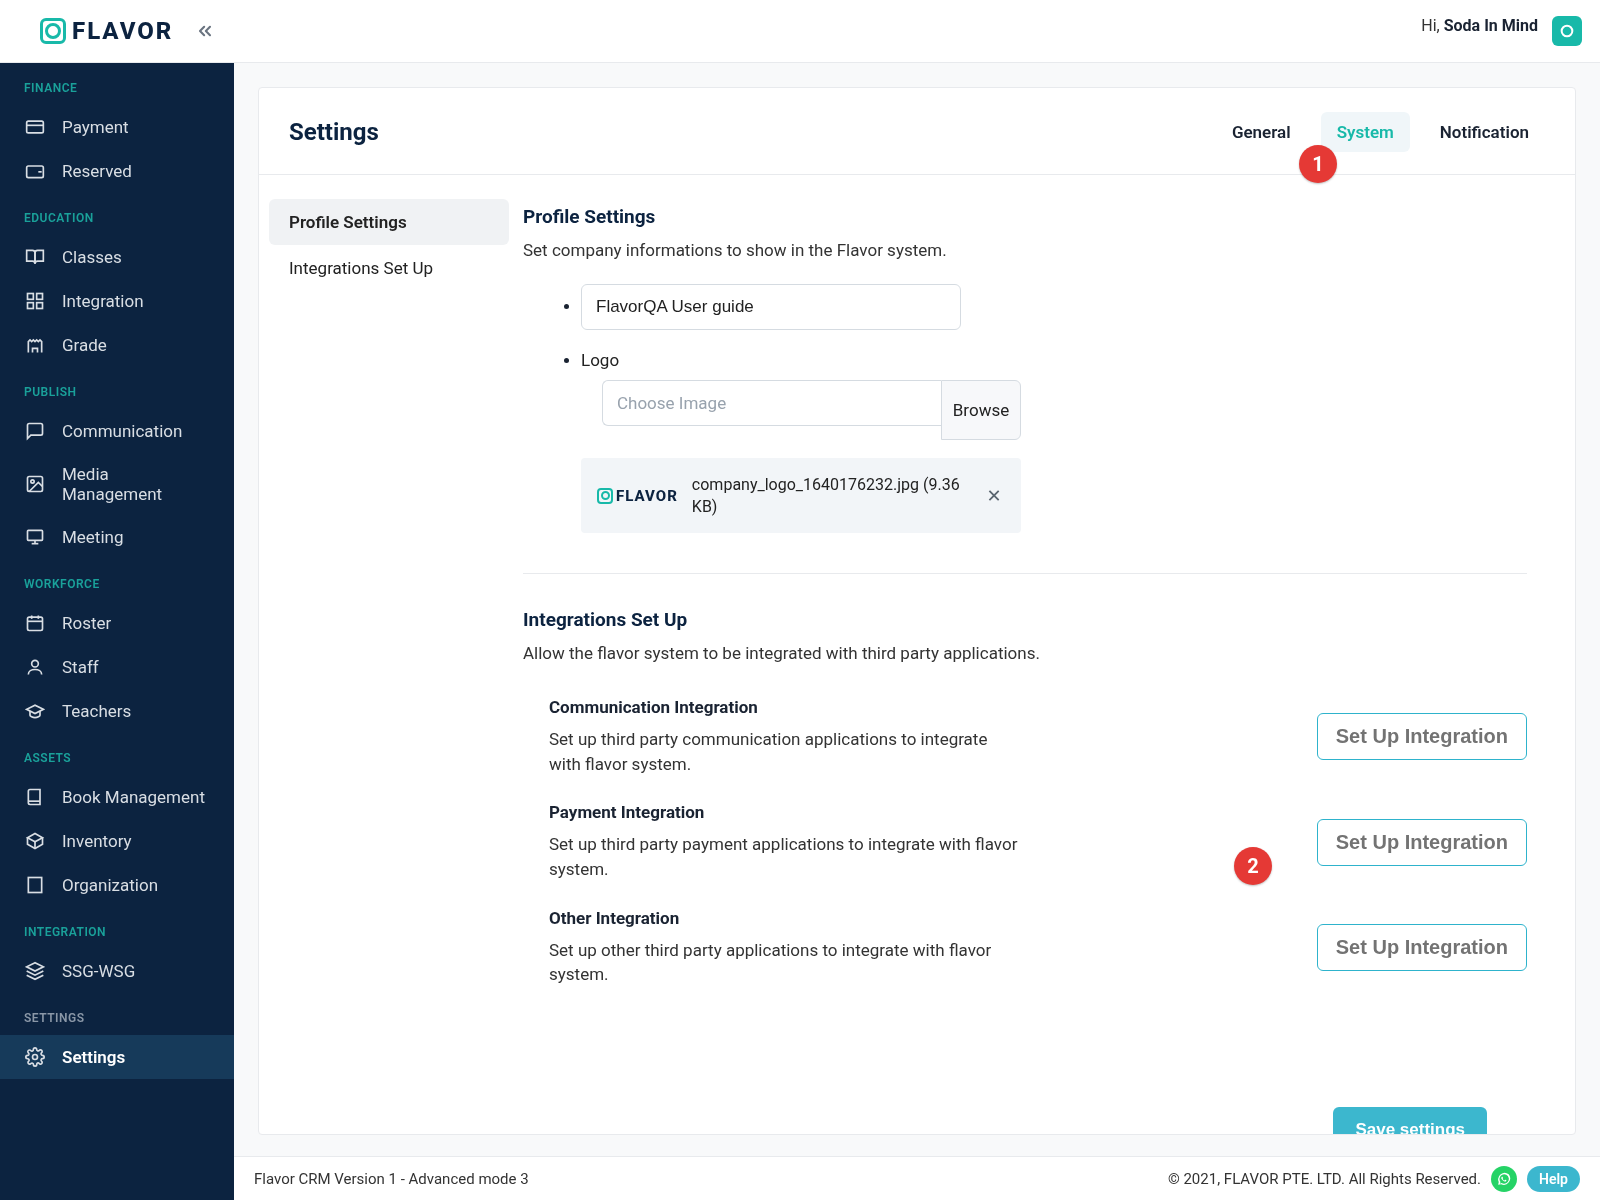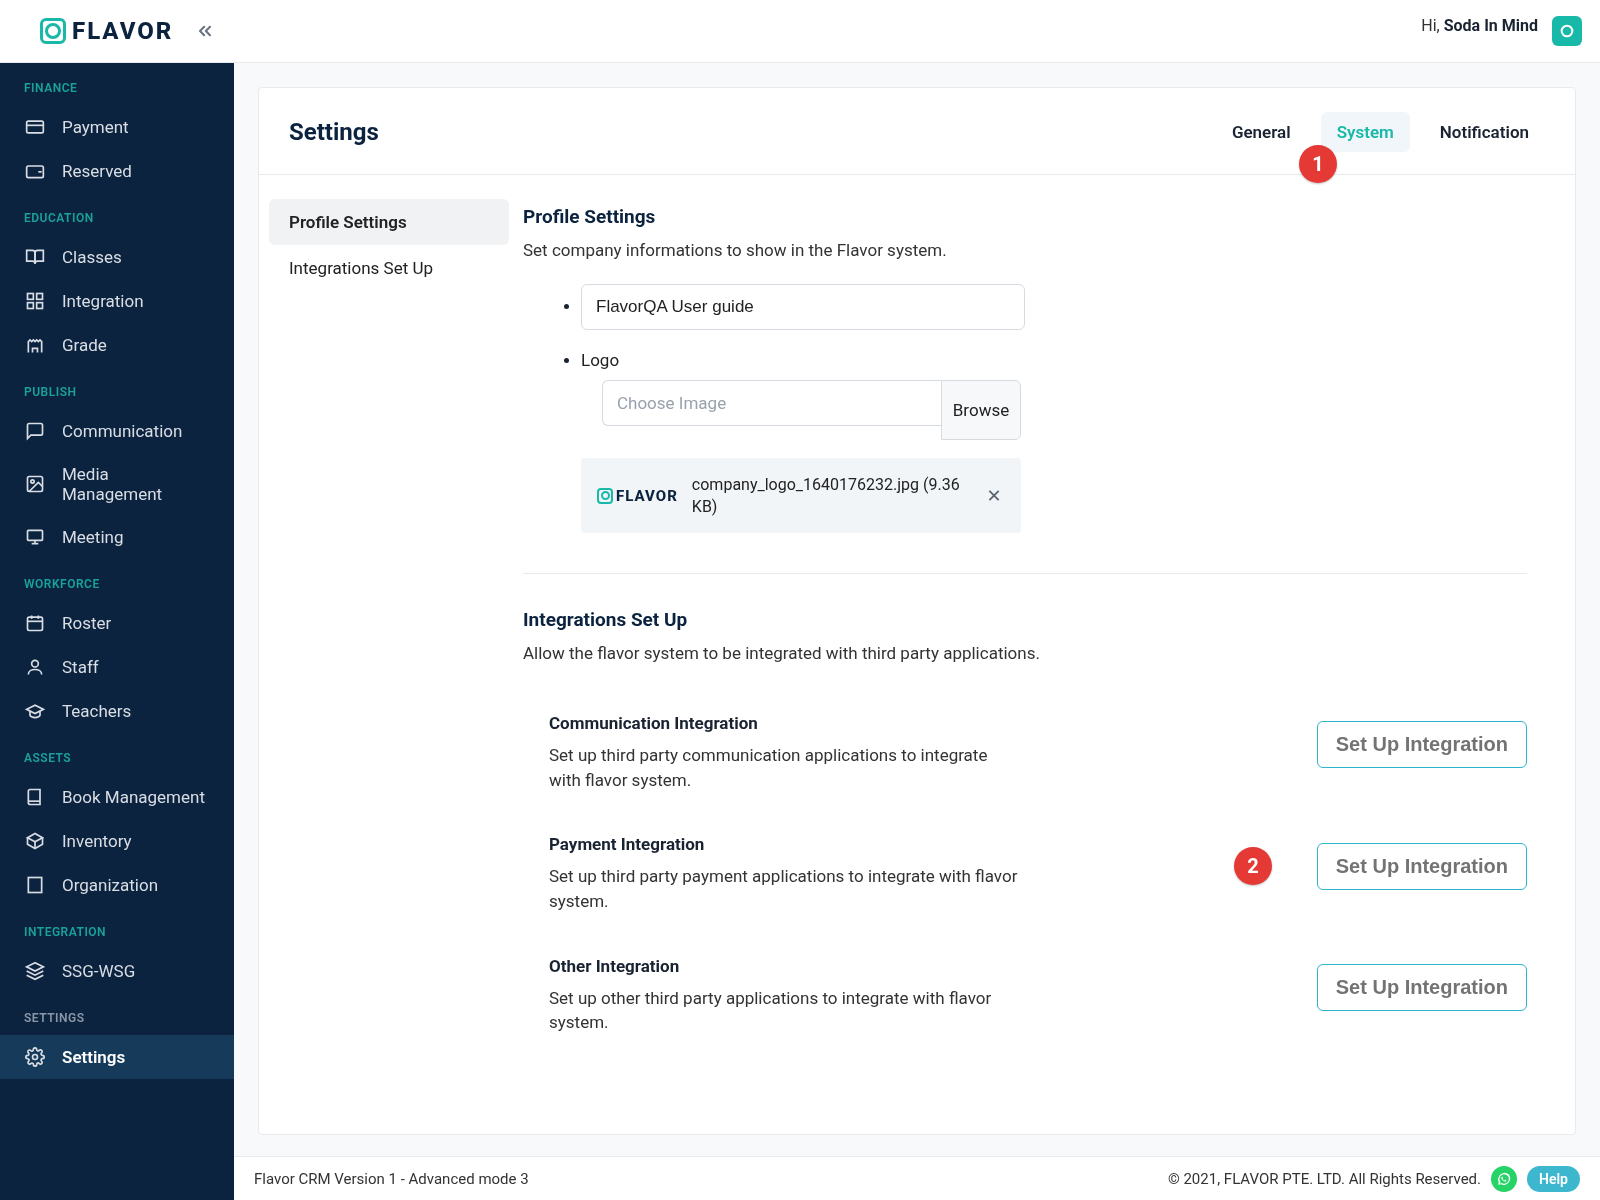--- a/index.html
+++ b/index.html
@@ -163,21 +163,21 @@
     overflow-y:auto;
   }
 
   .section-title { font-size: 19px; font-weight:700; color:#0c2340; margin-bottom:12px; }
   .section-desc { font-size: 17px; color:#333; margin-bottom: 24px; }
 
   ul.form-list { list-style: disc; padding-left: 58px; }
   ul.form-list > li { margin-bottom: 20px; }
   .field-label { font-size: 17px; color:#222; margin-bottom: 10px; }
   .text-input {
-    width: 444px;
+    width: 380px;
     height: 46px;
     border: 1px solid #d5dbe1;
     border-radius: 6px;
     padding: 0 14px;
     font-size: 17px;
     color:#222;
   }
   .file-row { display:flex; width:440px;padding-left:21px; }
   .file-input-fake {
     flex:1;
@@ -217,21 +217,21 @@
     display:inline-flex; width:16px; height:16px; border:2px solid #18b9a9; border-radius:4px;
     align-items:center; justify-content:center;
   }
   .chip-logo-mark::after { content:""; width:5px; height:5px; border:2px solid #18b9a9; border-radius:50%; }
   .file-name { flex:1; font-size:16px; color:#222; line-height:1.35; }
   .remove-x { width:22px; text-align:center; color:#5a6570; cursor:pointer; font-size:18px; }
 
   hr.divider { border:none; border-top:1px solid #e8eaed; margin: 40px 0 34px; }
 
   .integration-block { display:flex; align-items:center; gap: 40px; margin-bottom: 26px; padding-left:26px; }
-  .integration-text { flex:1;margin-top:16px; }
+  .integration-text { flex:1; }
   .integ-title { font-size:17px; font-weight:700; margin-bottom: 10px; color:#1a2332; }
   .integ-desc { font-size:17px; color:#333; line-height:1.45; max-width: 470px; }
   .setup-btn {
     border: 1.5px solid #2eb3cc;
     color:#737373;
     background:#fff;
     border-radius:6px;
     padding: 11px 18px;
     font-size:20px;
     font-weight:600;

